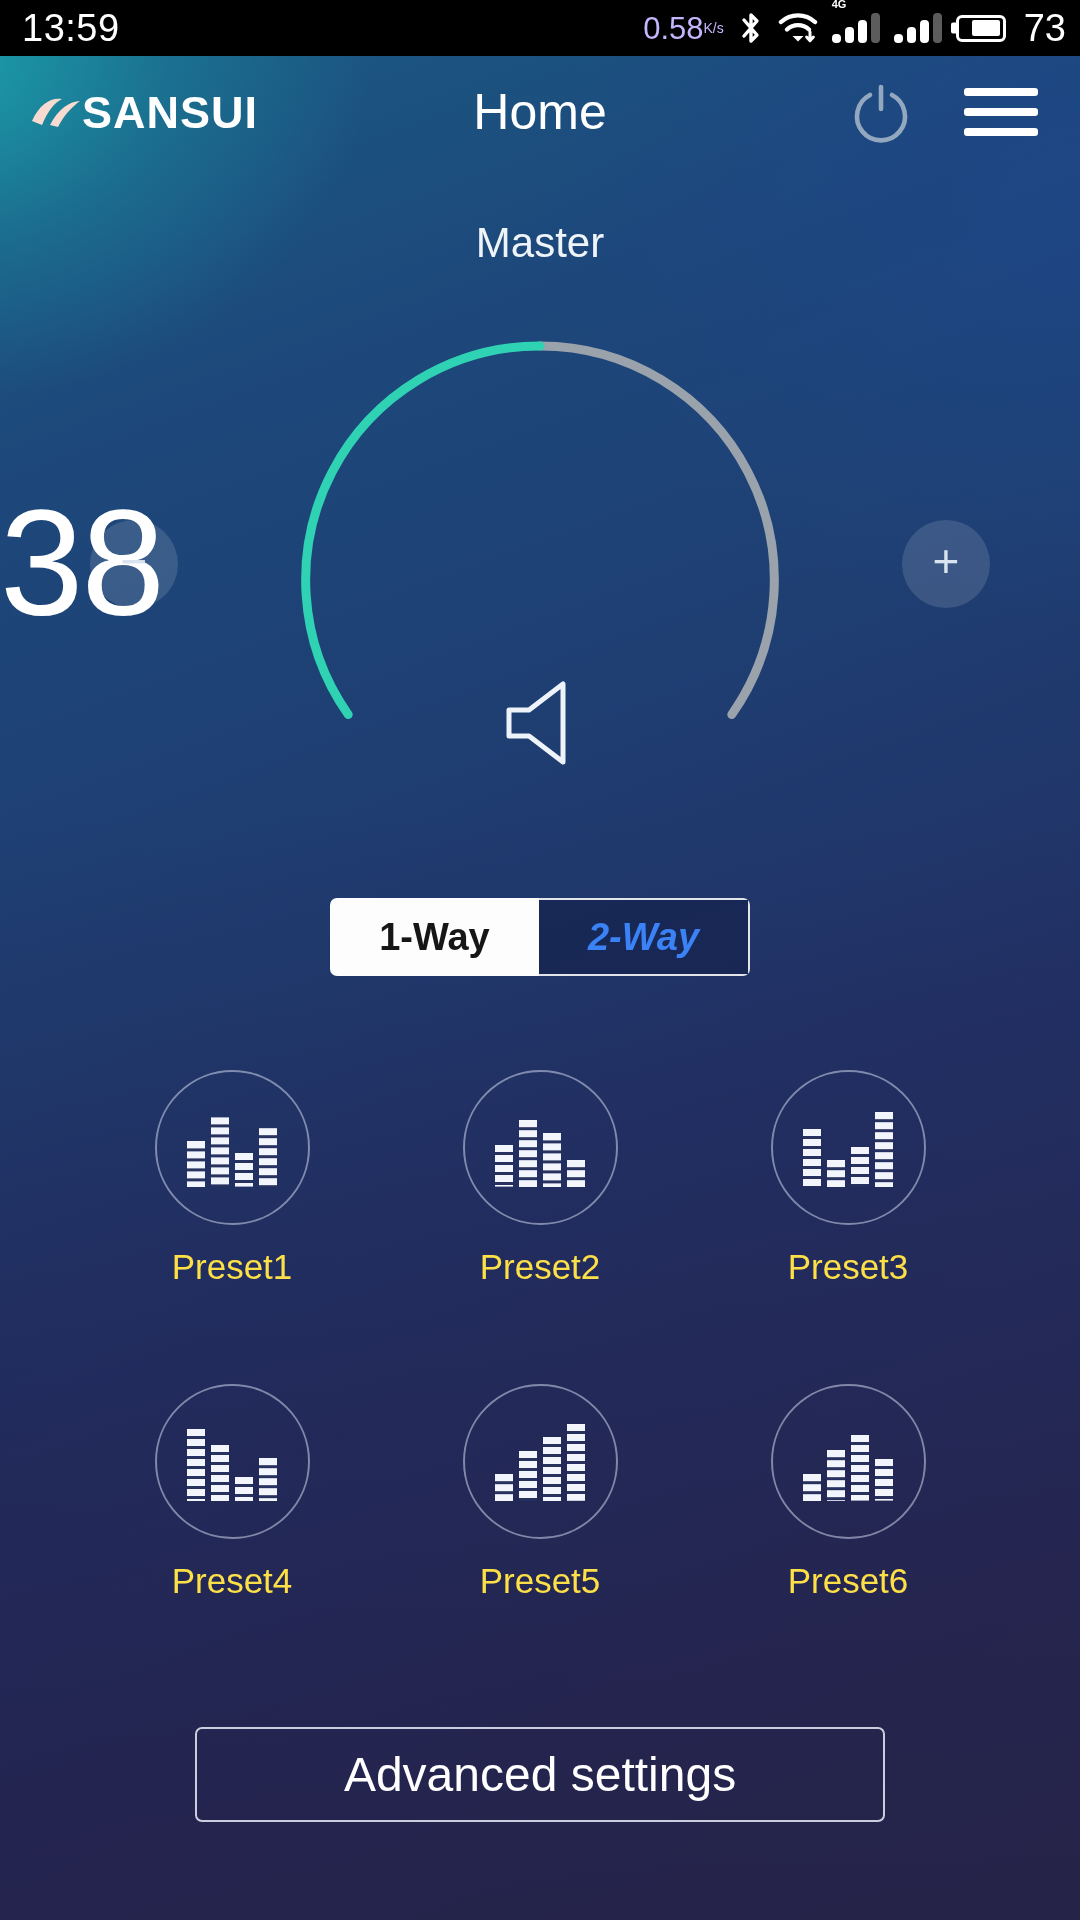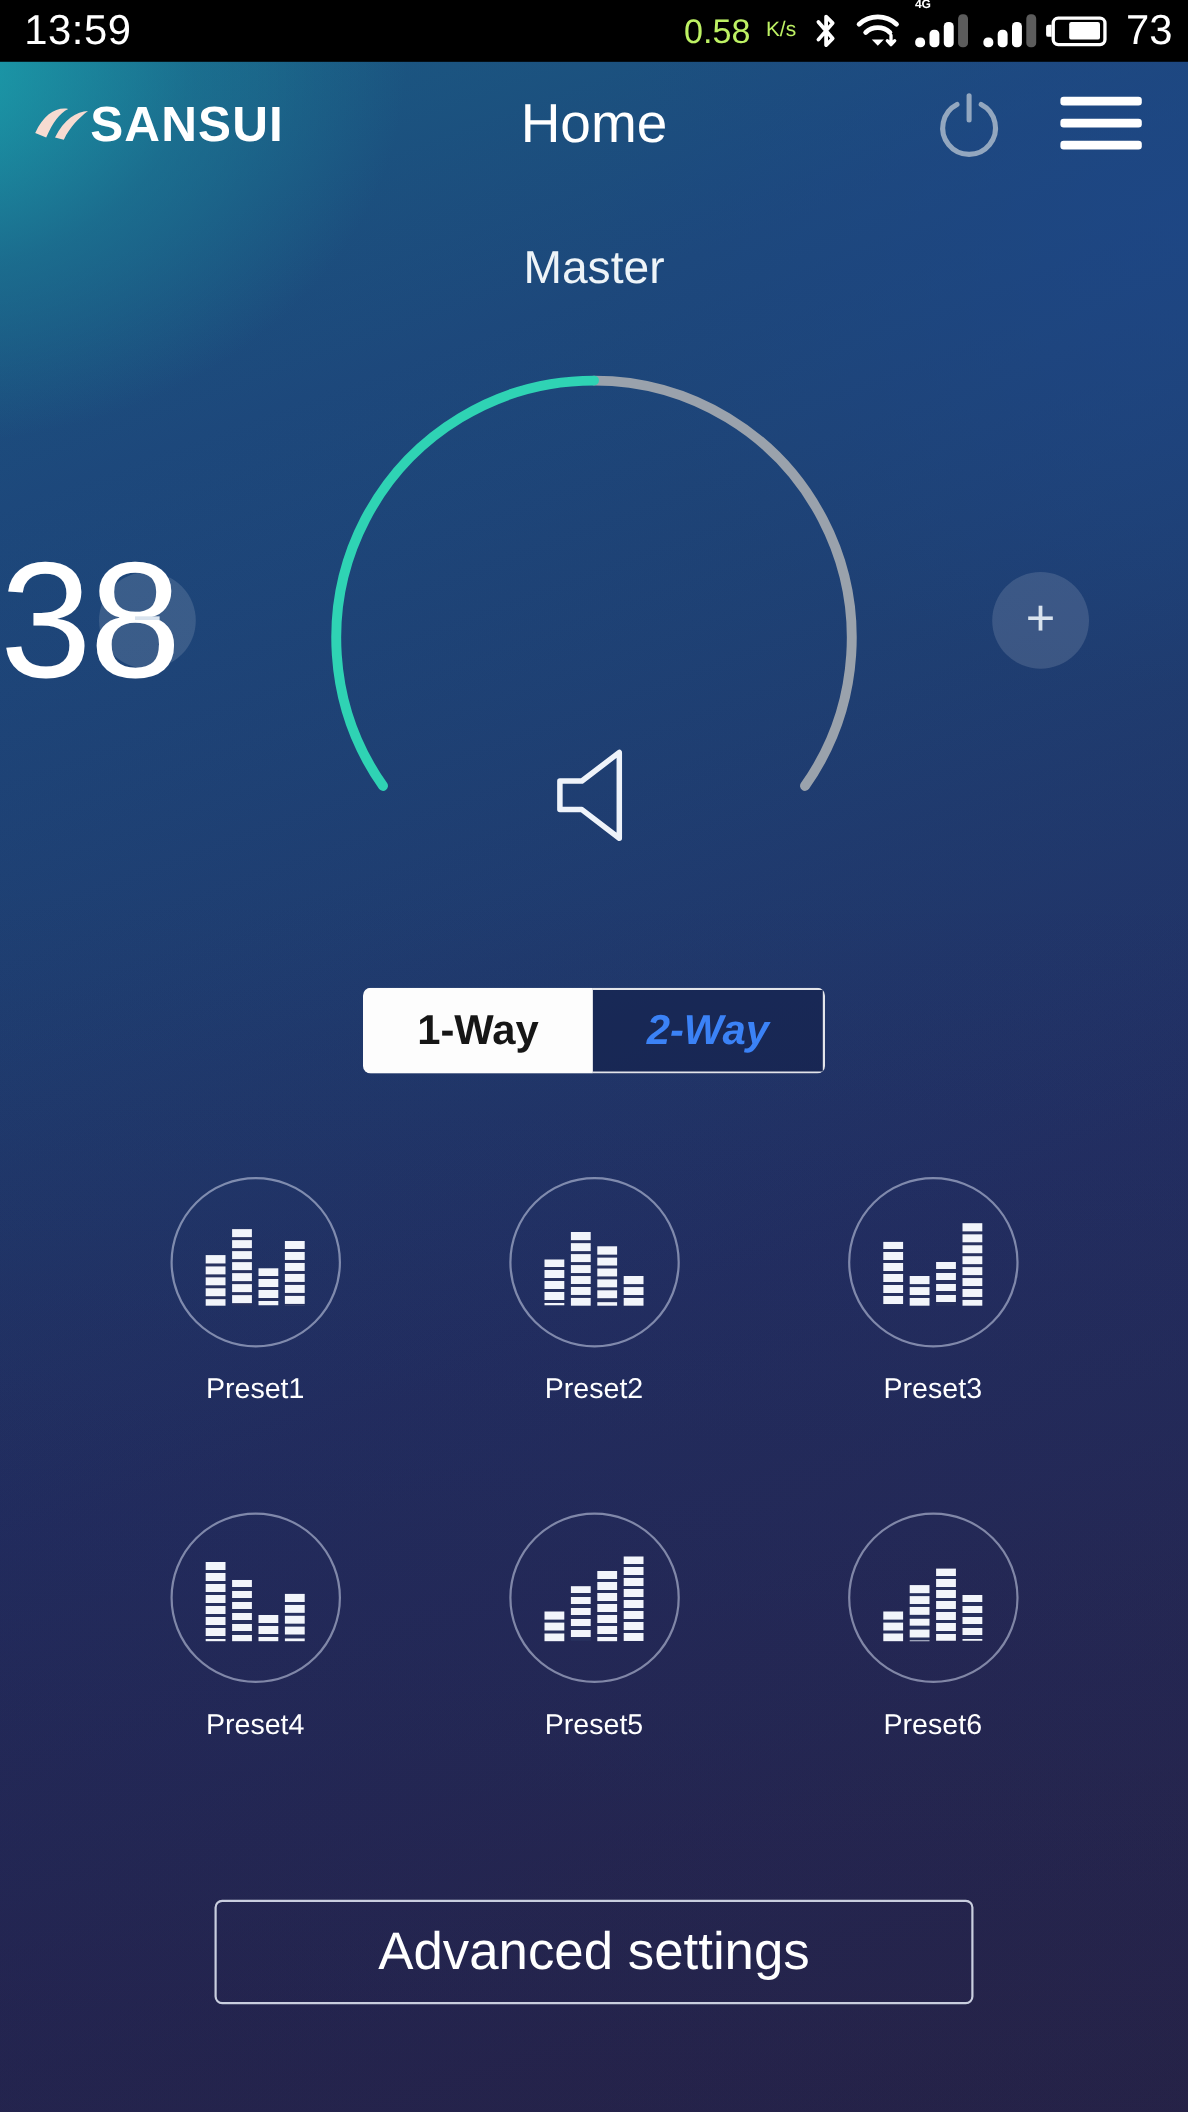--- a/index.html
+++ b/index.html
@@ -42,29 +42,29 @@
     line-height: 1;
   }
   .sb-right {
     margin-left: auto;
     margin-right: 14px;
     display: flex;
     align-items: center;
     gap: 14px;
   }
   .sb-net {
-    color: #bef264;
+    color: #c4b5fd;
     font-size: 31px;
     line-height: 1;
     display: flex;
     align-items: baseline;
   }
   .sb-net .unit {
-    font-size: 19px;
-    margin-left: 14px;
+    font-size: 14px;
+    margin-left: 0;
     position: relative;
     top: -6px;
   }
   .sb-icon { display: flex; align-items: center; }
 
   
   .sigwrap { position: relative; display: flex; align-items: flex-end; gap: 4px; height: 30px; }
   .sigwrap .lbl {
     position: absolute;
     top: -14px; left: 0;
@@ -311,22 +311,22 @@
     width: 18px;
     background-image: repeating-linear-gradient(
       180deg,
       #f2f5fb 0px, #f2f5fb 7px,
       rgba(40,50,95,0.92) 7px, rgba(40,50,95,0.92) 10px
     );
     background-position: bottom;
   }
   .preset-label {
     margin-top: 24px;
-    color: #ffffff;
-    font-size: 26px;
+    color: #fde047;
+    font-size: 35px;
     line-height: 1;
     white-space: nowrap;
   }
 
   
   .advanced {
     position: absolute;
     left: 50%;
     transform: translateX(-50%);
     top: 1727px;

